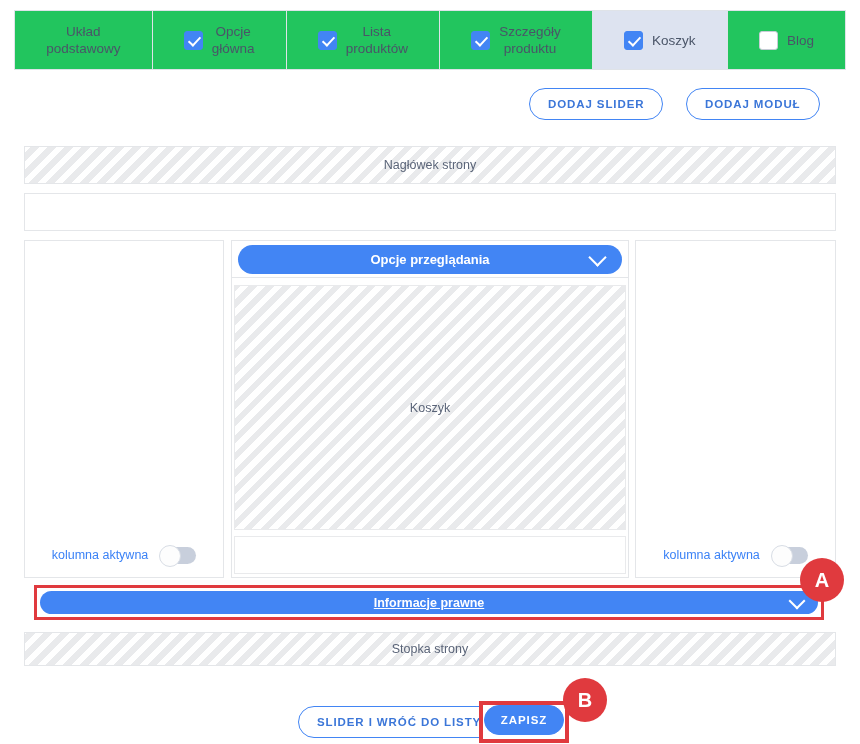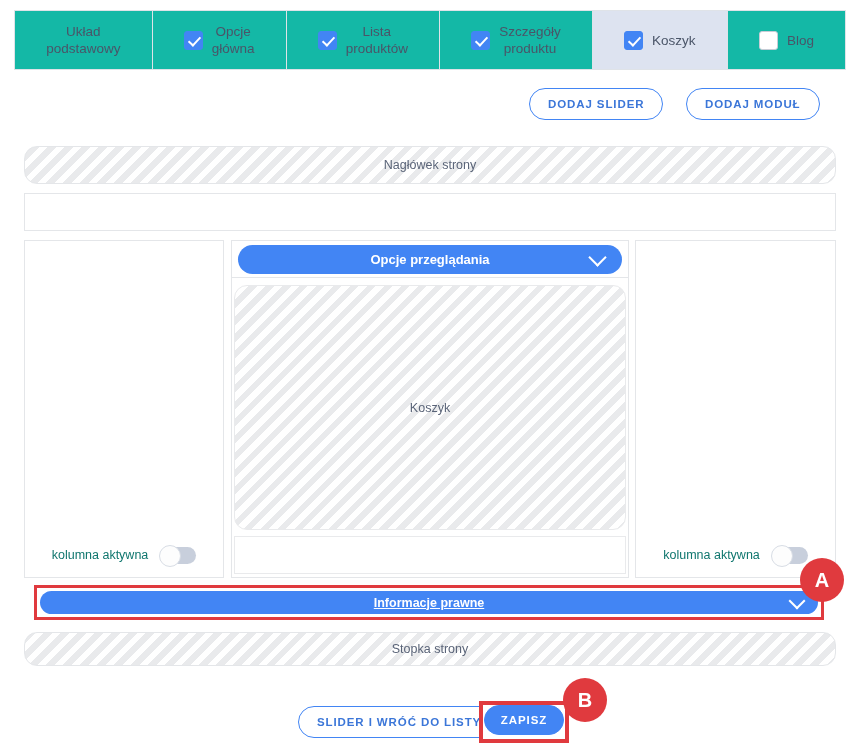--- a/index.html
+++ b/index.html
@@ -12,21 +12,21 @@
   }
 
   #page { position: relative; width: 860px; height: 744px; background:#fff; }
 
   
   .tabbar {
     position: absolute; left: 14px; top: 10px;
     width: 832px; height: 60px;
     display: flex;
     border: 1px solid #dfe3e8;
-    background: #14b8a6;
+    background: #22c55e;
   }
   .tab {
     flex: 1 1 auto;
     display: flex; align-items: center; justify-content: center;
     gap: 9px;
     border-right: 1px solid #dfe3e8;
     font-size: 13.5px;
     color: #4a5568;
     padding: 0 6px;
     line-height: 17px;
@@ -77,21 +77,20 @@
   #btn-module  { position: absolute; left: 686px; top: 88px; }
 
   
   .hatch {
     background-color: #ffffff;
     background-image: repeating-linear-gradient(
       -45deg,
       #e9eaec 0px, #e9eaec 6px,
       #ffffff 6px, #ffffff 12px
     );
-    border-radius: 13px;
   }
 
   .strip {
     position: absolute; left: 24px; width: 812px;
     border: 1px solid #e4e6e9;
     display: flex; align-items: center; justify-content: center;
     font-size: 12.5px; color: #5a6478;
   }
   #header-strip { top: 146px; height: 38px; }
   #footer-strip { top: 632px; height: 34px; }
@@ -110,21 +109,21 @@
   }
   #col-left  { left: 24px;  width: 200px; height: 338px; }
   #col-mid   { left: 231px; width: 398px; height: 338px; }
   #col-right { left: 635px; width: 201px; height: 338px; }
 
   .col-toggle-row {
     position: absolute; left: 0; bottom: 0;
     width: 100%; height: 44px;
     display: flex; align-items: center; justify-content: center;
     gap: 12px;
-    font-size: 12.5px; color: #0f766e;
+    font-size: 12.5px; color: #3b82f6;
   }
   .switch {
     width: 36px; height: 17px;
     border-radius: 9px;
     background: #c8cfdc;
     position: relative;
     flex: 0 0 36px;
   }
   .switch::after {
     content: "";

